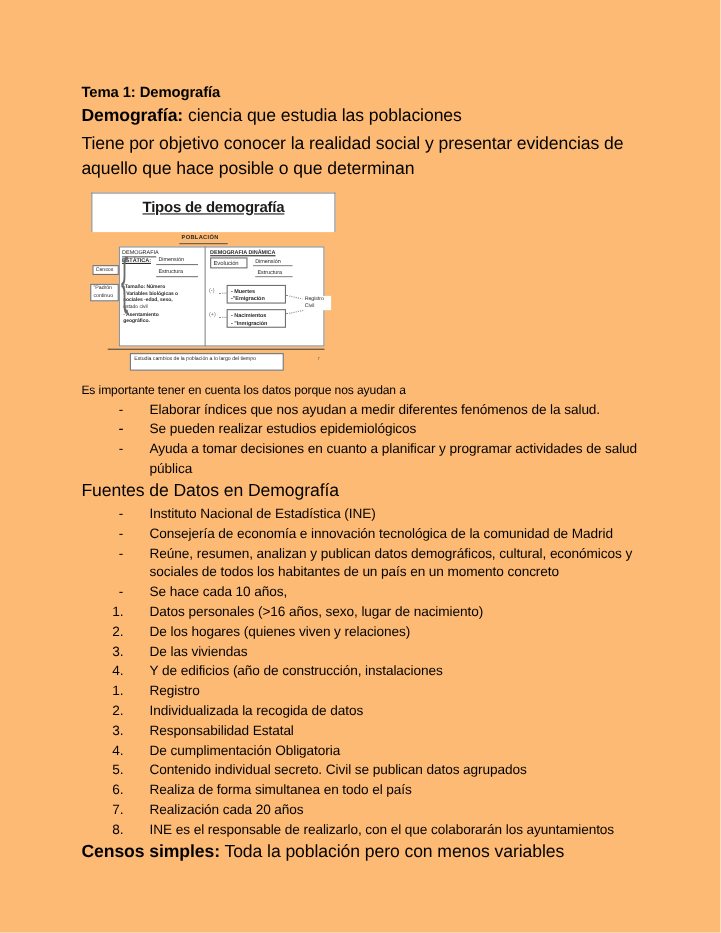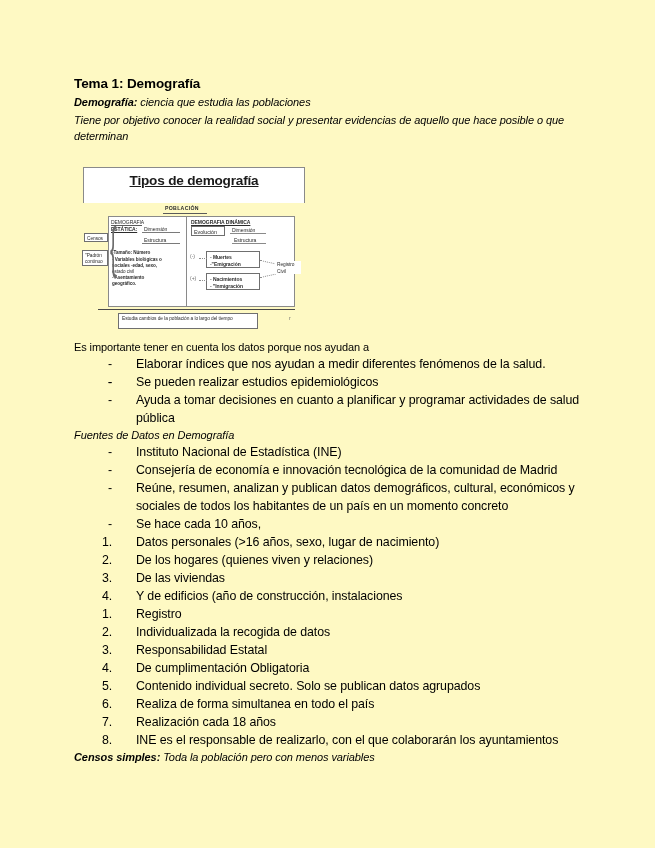--- a/index.html
+++ b/index.html
@@ -15,44 +15,43 @@
     font-family: "Liberation Sans", sans-serif;
     color: #000000;
     overflow: hidden;
   }
 
   .page {
     position: absolute;
     left: 0; top: 0;
     width: 655px;
     height: 848px;
-    background: #fef9c3;
+    background: #fdba74;
   }
 
   .content {
     position: absolute;
     left: 74px;
     top: 74px;
     width: 507px;
   }
 
   
   .h-title {
     font-size: 13.5px;
     font-weight: bold;
     line-height: 1.42;
     margin: 0;
     letter-spacing: -0.1px;
   }
   .para {
-    font-size: 11px;
+    font-size: 16px;
     line-height: 1.43;
     margin: 0;
     letter-spacing: -0.08px;
-    font-style: italic;
   }
   .para b, .bold-lead {
     font-weight: bold;
   }
   .sec-head {
     font-size: 11px;
     font-weight: normal;
     line-height: 1.45;
     margin: 0;
     letter-spacing: -0.1px;
@@ -87,21 +86,21 @@
     position: absolute;
     left: 28px;
     top: 0;
     width: 24px;
     text-align: left;
   }
 
   
   .diagram-wrap {
     position: relative;
-    margin-top: 23px;
+    margin-top: 9px;
     margin-left: 9px;
     width: 238px;
     height: 165px;
   }
   .dg-outer {
     position: absolute;
     left: 0; top: 0;
     width: 222px;
     height: 36px;
     border: 1px solid #8a8a8a;
@@ -283,23 +282,23 @@
       <li><span class="num">2.</span><span>De los hogares (quienes viven y relaciones)</span></li>
       <li><span class="num">3.</span><span>De las viviendas</span></li>
       <li><span class="num">4.</span><span>Y de edificios (año de construcción, instalaciones</span></li>
     </ol>
 
     <ol class="num-list">
       <li><span class="num">1.</span><span>Registro</span></li>
       <li><span class="num">2.</span><span>Individualizada la recogida de datos</span></li>
       <li><span class="num">3.</span><span>Responsabilidad Estatal</span></li>
       <li><span class="num">4.</span><span>De cumplimentación Obligatoria</span></li>
-      <li><span class="num">5.</span><span>Contenido individual secreto. Solo se publican datos agrupados</span></li>
+      <li><span class="num">5.</span><span>Contenido individual secreto. Civil se publican datos agrupados</span></li>
       <li><span class="num">6.</span><span>Realiza de forma simultanea en todo el país</span></li>
-      <li><span class="num">7.</span><span>Realización cada 18 años</span></li>
+      <li><span class="num">7.</span><span>Realización cada 20 años</span></li>
       <li><span class="num">8.</span><span>INE es el responsable de realizarlo, con el que colaborarán los ayuntamientos</span></li>
     </ol>
 
     <div class="para">
       <b>Censos simples:</b><span> Toda la población pero con menos variables</span>
     </div>
 
   </div>
 </div>
 

